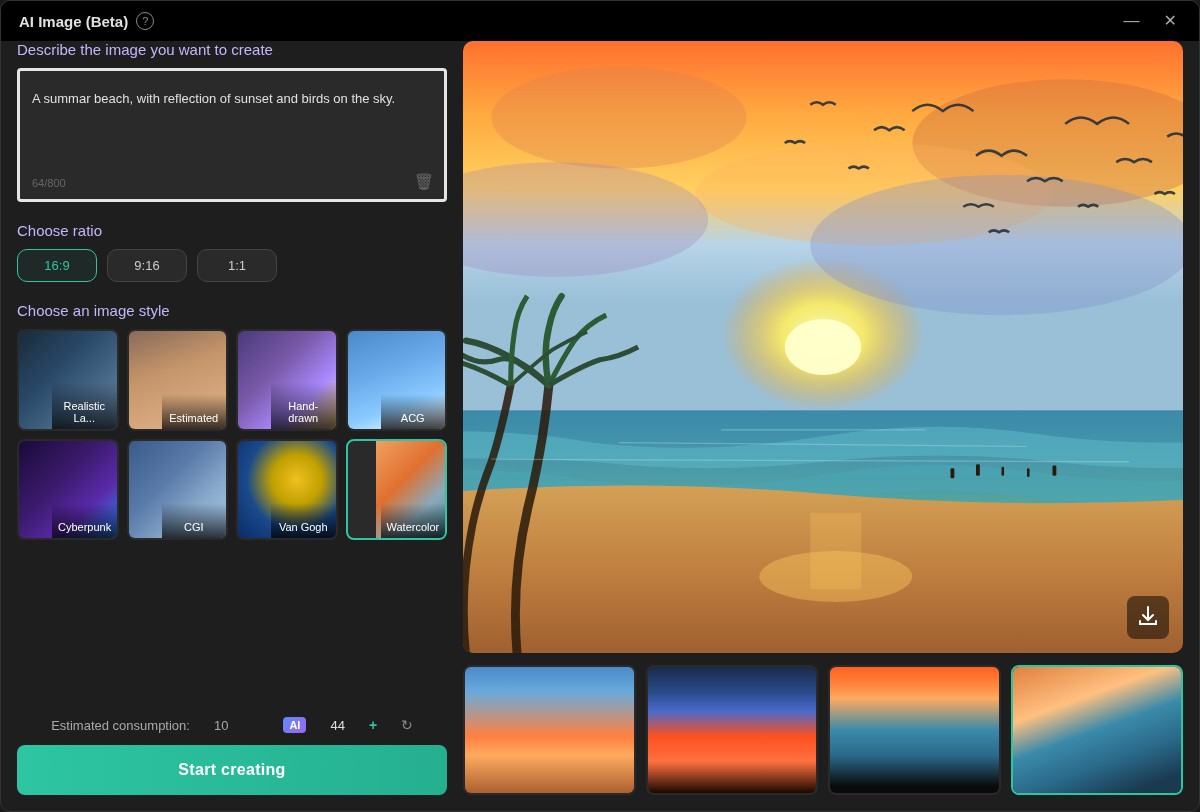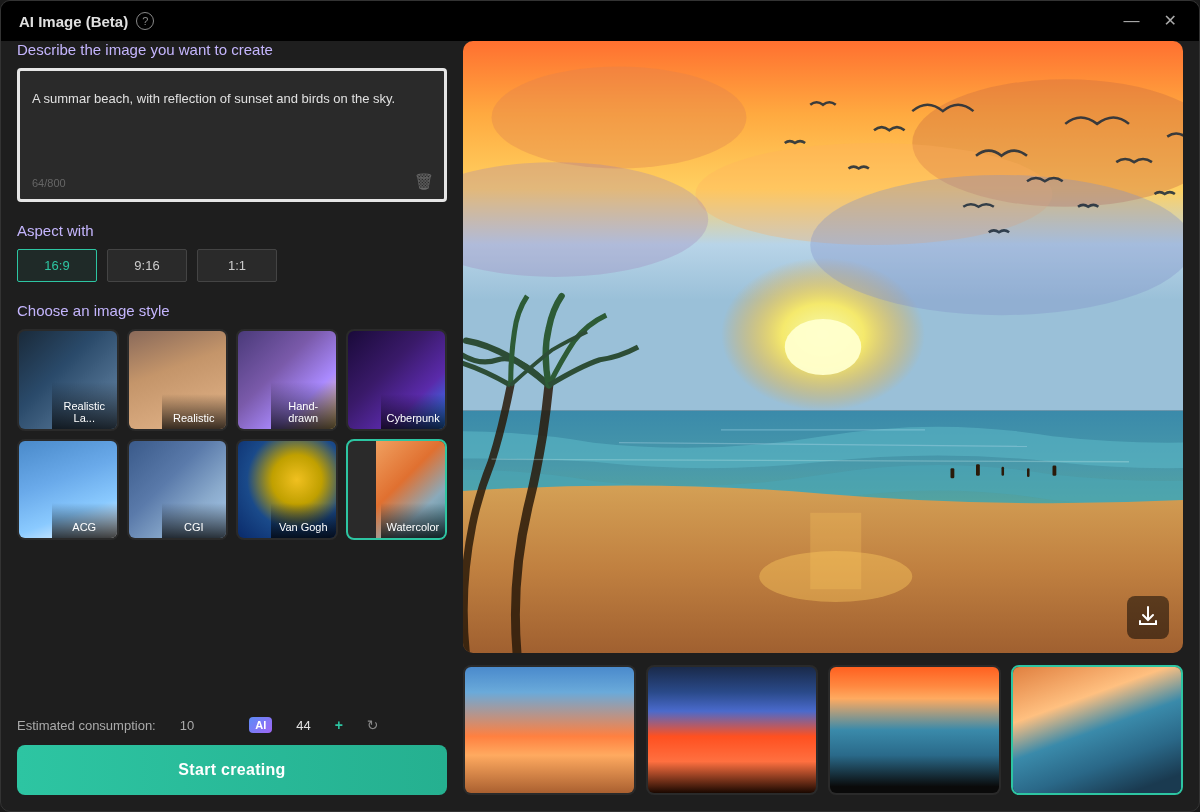--- a/index.html
+++ b/index.html
@@ -105,21 +105,21 @@
     .aspect-section {
       margin-bottom: 20px;
     }
     .aspect-buttons {
       display: flex;
       gap: 10px;
     }
     .aspect-btn {
       background: #2a2a2a;
       border: 1.5px solid #444;
-      border-radius: 2px;
+      border-radius: 10px;
       color: #ccc;
       font-size: 13px;
       padding: 8px 20px;
       cursor: pointer;
       min-width: 80px;
       text-align: center;
     }
     .aspect-btn.active {
       border-color: #2dc5a2;
       color: #2dc5a2;
@@ -164,21 +164,21 @@
       margin-left: 33px;
     }
     .footer-section {
       margin-top: auto;
       padding-top: 12px;
     }
     .estimated {
       display: flex;
       align-items: center;
       gap: 24px;
-      justify-content: flex-start;
+      justify-content: center;
       margin-bottom: 12px;
       font-size: 13px;
       color: #aaa;
     }
     .ai-badge {
       background: linear-gradient(135deg, #5b8cf7, #a066f5);
       border-radius: 4px;
       padding: 2px 6px;
       font-size: 11px;
       font-weight: 700;
@@ -324,50 +324,50 @@
       <div class="prompt-section">
         <div class="section-label">Describe the image you want to create</div>
         <div class="textarea-wrapper">
           <textarea rows="4" style="">A summar beach, with reflection of sunset and birds on the sky.</textarea>
           <span class="prompt-meta">64/800</span>
           <span class="clear-icon">🗑</span>
         </div>
       </div>
 
       <div class="aspect-section">
-        <div class="section-label">Aspect with</div>
+        <div class="section-label">Choose ratio</div>
         <div class="aspect-buttons">
           <button class="aspect-btn active">16:9</button>
           <button class="aspect-btn">9:16</button>
           <button class="aspect-btn">1:1</button>
         </div>
       </div>
 
       <div class="style-section">
         <div class="section-label">Choose an image style</div>
         <div class="style-grid">
           <div class="style-item">
             <div class="style-thumb style-realistic"></div>
             <div class="style-label">Realistic La...</div>
           </div>
           <div class="style-item">
             <div class="style-thumb style-portrait"></div>
-            <div class="style-label">Realistic</div>
+            <div class="style-label">Estimated</div>
           </div>
           <div class="style-item">
             <div class="style-thumb style-handdrawn"></div>
             <div class="style-label">Hand-drawn</div>
           </div>
           <div class="style-item">
+            <div class="style-thumb style-acg"></div>
+            <div class="style-label">ACG</div>
+          </div>
+          <div class="style-item">
             <div class="style-thumb style-cyberpunk"></div>
             <div class="style-label">Cyberpunk</div>
-          </div>
-          <div class="style-item">
-            <div class="style-thumb style-acg"></div>
-            <div class="style-label">ACG</div>
           </div>
           <div class="style-item">
             <div class="style-thumb style-cgi"></div>
             <div class="style-label">CGI</div>
           </div>
           <div class="style-item">
             <div class="style-thumb style-vangogh"></div>
             <div class="style-label">Van Gogh</div>
           </div>
           <div class="style-item active">

